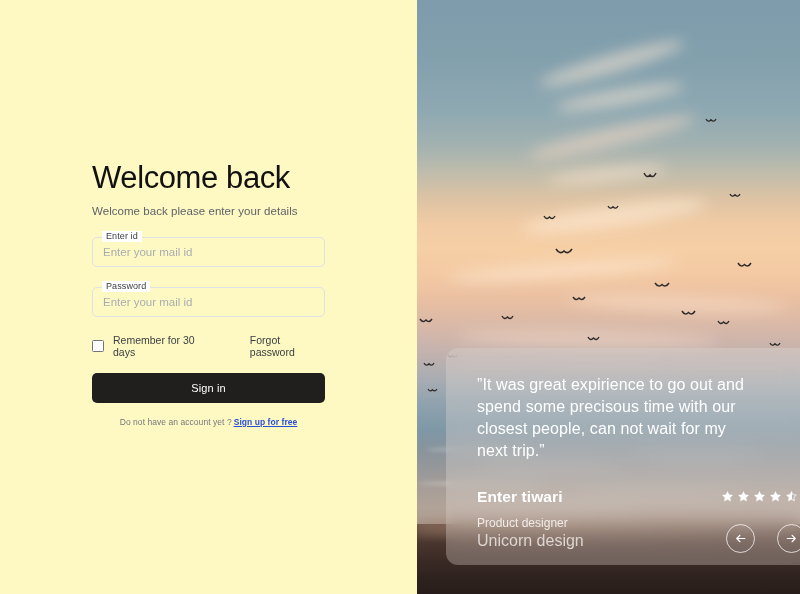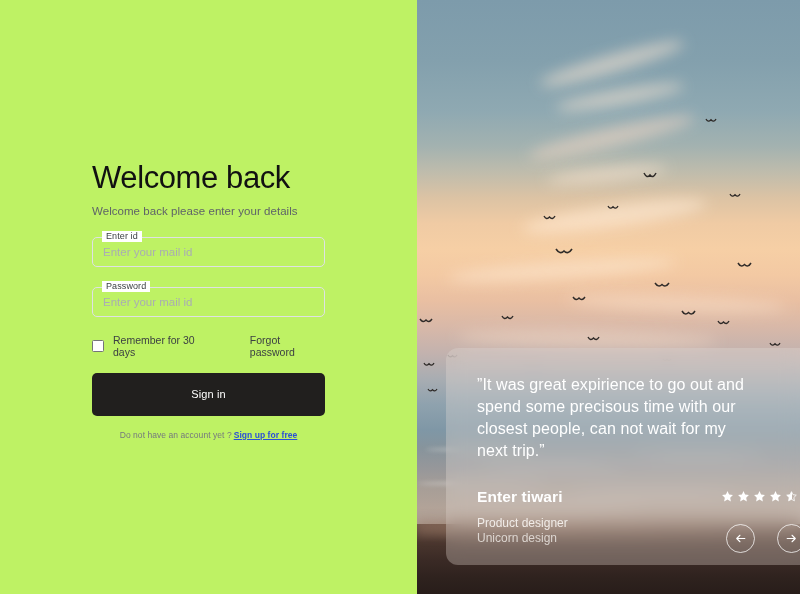--- a/index.html
+++ b/index.html
@@ -8,21 +8,21 @@
     overflow: hidden;
     background: #ffffff;
     font-family: "Liberation Sans", sans-serif;
     -webkit-font-smoothing: antialiased;
   }
   .page { position: relative; width: 800px; height: 594px; display: flex; }
 
   
   .left-pane {
     width: 417px; height: 594px;
-    background: #bef264;
+    background: #fef9c3;
     position: relative;
     flex: 0 0 417px;
   }
   .form-wrap {
     position: absolute;
     left: 92px; top: 160px;
     width: 233px;
   }
   .page-title {
     font-size: 31px;
@@ -83,21 +83,21 @@
     border-radius: 1.5px;
     background: #fff;
     flex: 0 0 12px;
   }
   .remember-label { font-size: 10.5px; color: #3c4043; }
   .forgot-link { font-size: 10.5px; color: #3c4043; text-decoration: none; cursor: pointer; }
 
   
   .btn-primary {
     margin-top: 19px;
-    width: 100%; height: 43px;
+    width: 100%; height: 30px;
     background: #211f1e;
     color: #ffffff;
     border: 0; border-radius: 5px;
     font-family: "Liberation Sans", sans-serif;
     font-size: 11px;
     letter-spacing: 0.1px;
     cursor: pointer;
     display: flex; align-items: center; justify-content: center;
   }
   .btn-google {
@@ -248,21 +248,21 @@
     color: #ffffff;
     letter-spacing: 0.1px;
   }
   .person-role {
     margin-top: 10px;
     font-size: 12px;
     color: #f1ece8;
     line-height: 1.28;
   }
   .person-company {
-    font-size: 12px;
+    font-size: 16px;
     color: #ddd6d1;
     line-height: 1.28;
   }
   .stars {
     position: absolute;
     right: 2px; top: 142px;
     display: flex; gap: 3px;
     color: #ffffff;
   }
   .stars svg { display: block; }

